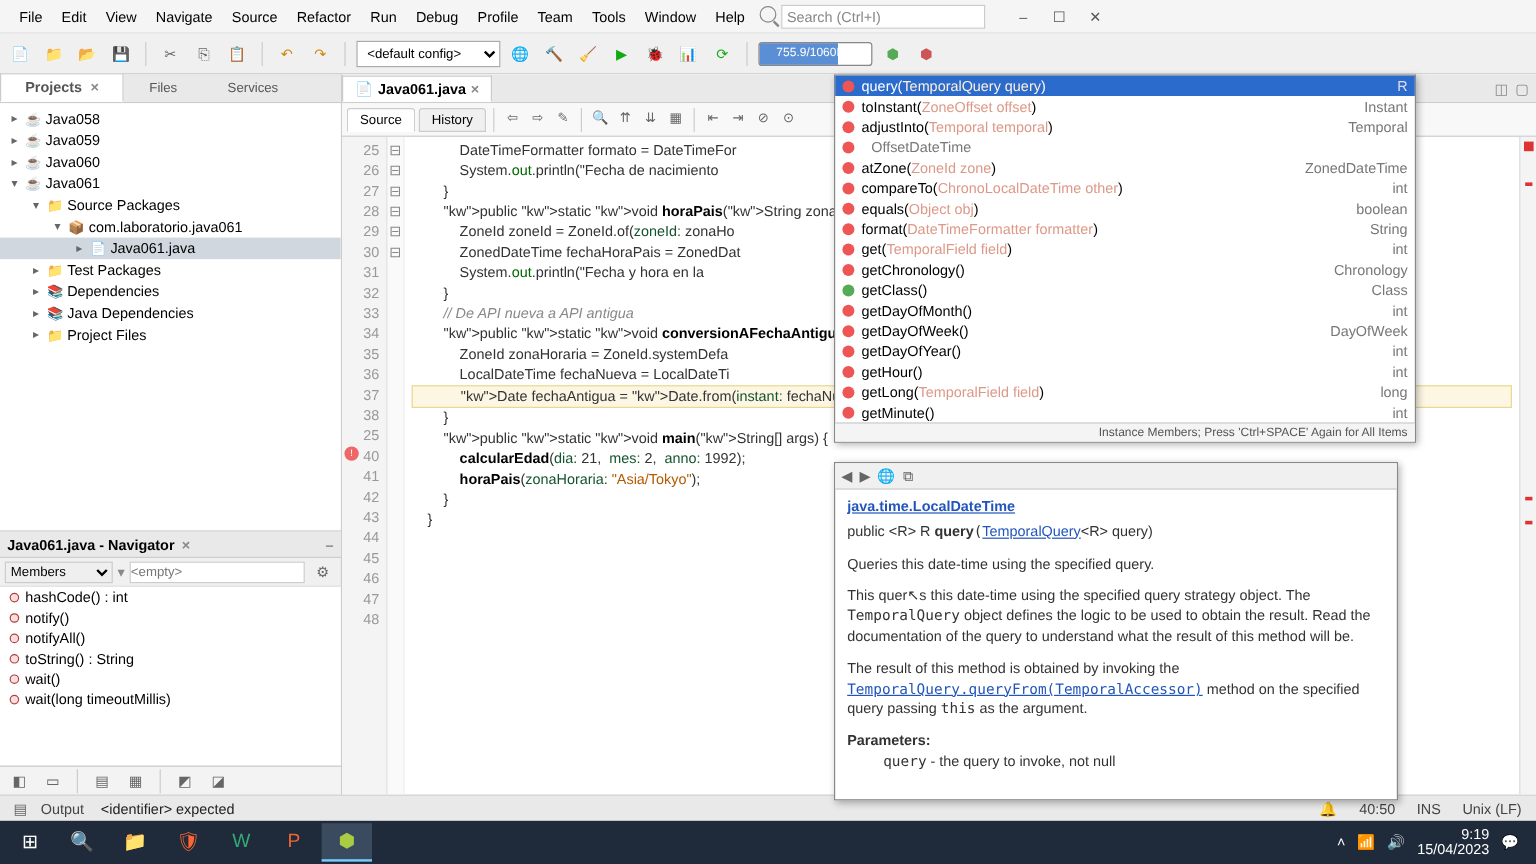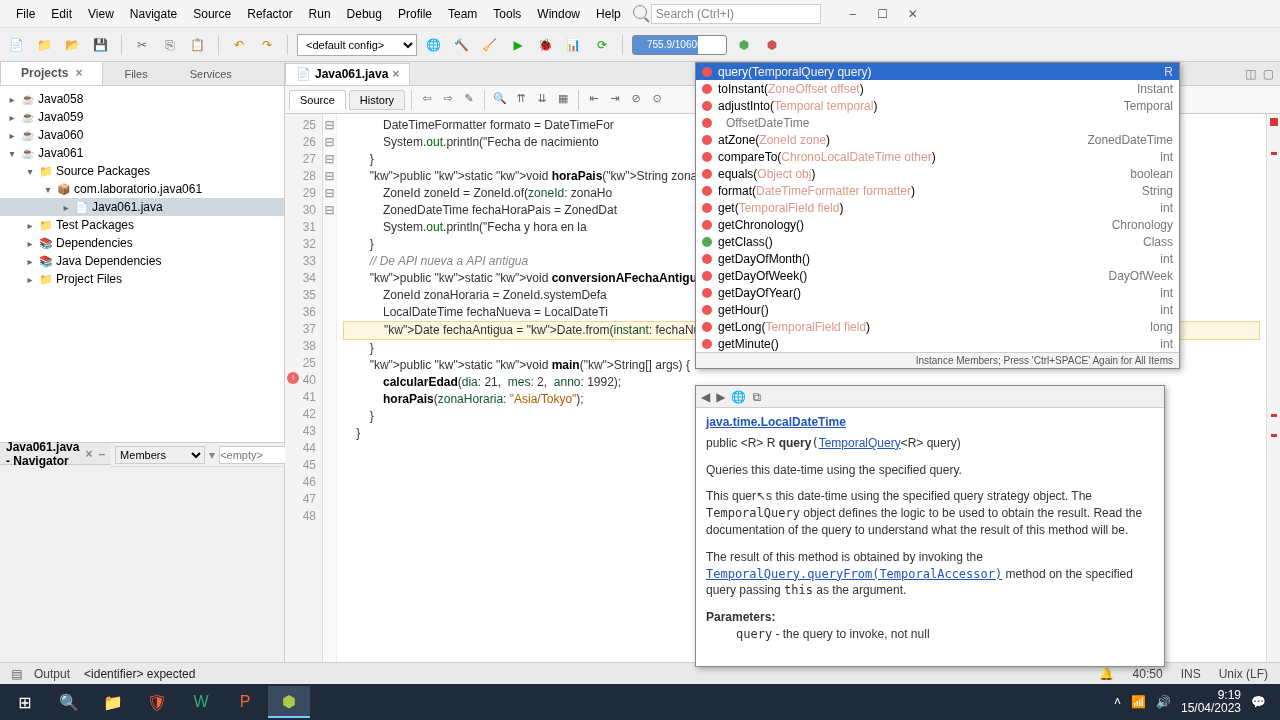--- a/index.html
+++ b/index.html
@@ -18,21 +18,21 @@
 .main { display:flex; height:calc(100% - 28px - 34px - 22px - 36px); }
 .left-col { width:285px; display:flex; flex-direction:column; border-right:1px solid #ccc; }
 .panel-tabs { height:24px; background:#e9e9e9; border-bottom:1px solid #ccc; display:flex; align-items:flex-end; }
 .panel-tab { padding:4px 20px; font-size:11px; color:#555; border:1px solid transparent; }
 .panel-tab.active { background:#fff; border:1px solid #ccc; border-bottom:1px solid #fff; font-weight:bold; }
 .tree { background:#fff; flex:1; overflow:auto; padding:4px 0; font-size:12px; }
 .tree-row { display:flex; align-items:center; height:18px; padding-left:6px; gap:3px; }
 .tree-row.selected { background:#d0d7de; }
 .tw { width:12px; text-align:center; color:#666; font-size:10px; cursor:default; }
 .tree-icon { width:14px; height:14px; display:inline-flex; align-items:center; justify-content:center; font-size:11px; }
-.navigator { border-top:1px solid #ccc; display:flex; flex-direction:row; height:220px; }
+.navigator { border-top:1px solid #ccc; display:flex; flex-direction:column; height:220px; }
 .nav-head { height:22px; background:#e9e9e9; border-bottom:1px solid #ccc; display:flex; align-items:center; padding:0 6px; font-size:11px; font-weight:bold; gap:6px; }
 .nav-filters { height:24px; display:flex; align-items:center; padding:0 4px; gap:4px; border-bottom:1px solid #ddd; }
 .nav-filters select, .nav-filters input { height:18px; font-size:11px; border:1px solid #ccc; }
 .nav-list { flex:1; overflow:auto; background:#fff; }
 .nav-item { display:flex; align-items:center; height:17px; padding-left:8px; gap:5px; font-size:11px; }
 .nav-bullet { width:8px; height:8px; border-radius:50%; border:1px solid #a44; background:#fdd; }
 .nav-toolbar { height:24px; border-top:1px solid #ccc; background:#f3f3f3; display:flex; align-items:center; padding:0 5px; gap:6px; }
 .editor-col { flex:1; display:flex; flex-direction:column; position:relative; background:#fff; }
 .editor-tabs { height:24px; background:#e9e9e9; border-bottom:1px solid #ccc; display:flex; align-items:center; }
 .ed-tab { padding:3px 10px; font-size:11px; border:1px solid #ccc; background:#fff; border-bottom:1px solid #fff; font-weight:bold; display:flex; align-items:center; gap:4px; }

